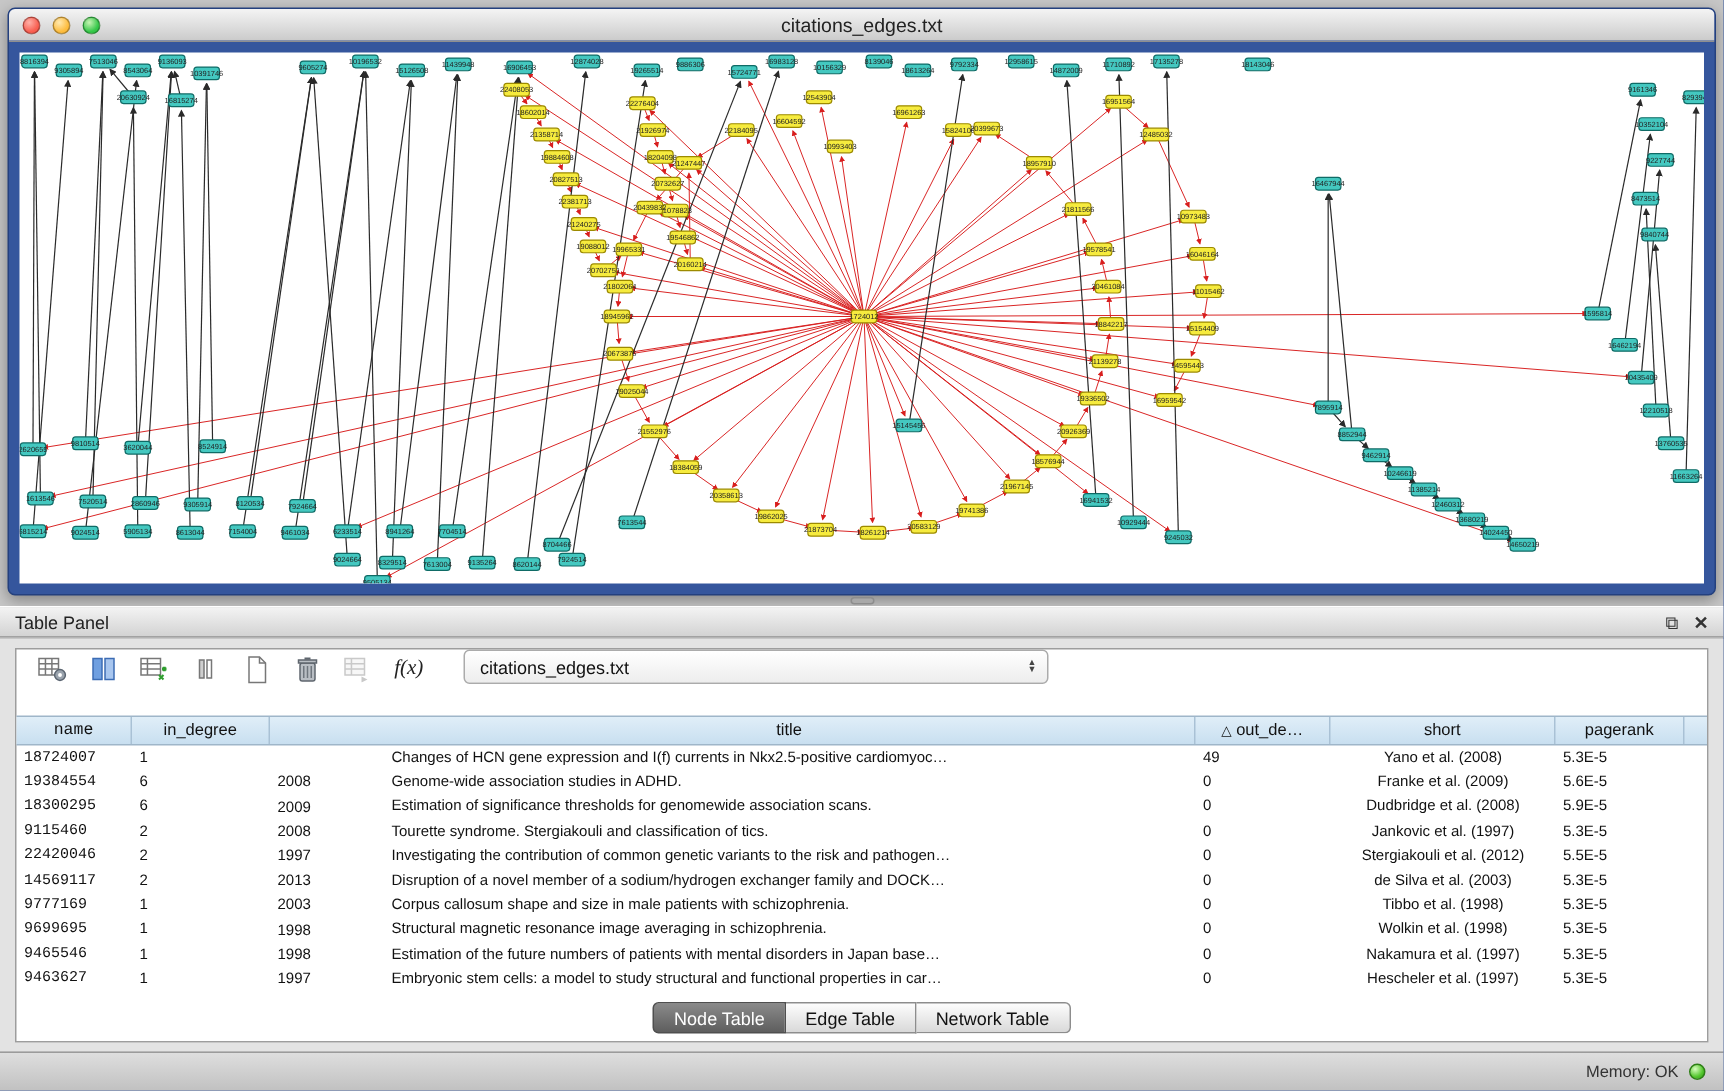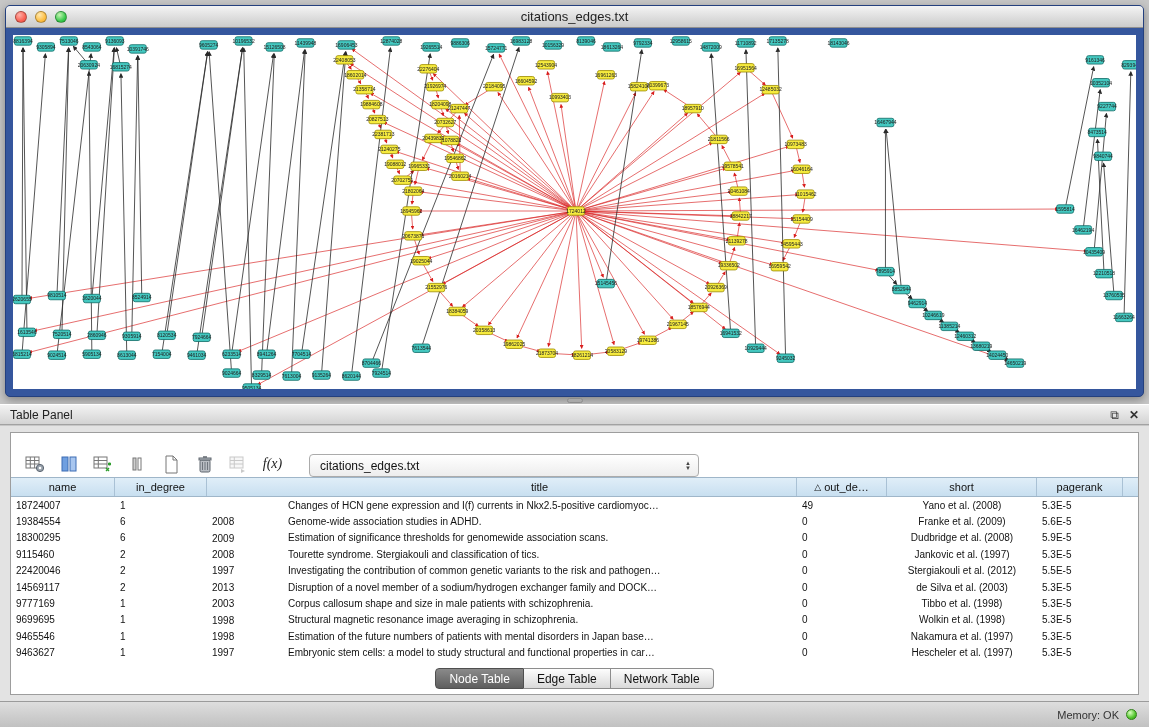--- a/index.html
+++ b/index.html
@@ -50,21 +50,21 @@
   .panel-area {
     position:absolute; left:0; top:426px; width:1149px; bottom:26px;
     background:#e3e3e3;
   }
   .panel-body {
     position:absolute; left:10px; right:10px; top:6px; bottom:6px;
     background:#ffffff; border:1px solid #9d9d9d;
   }
 
   
-  .toolbar { height:44px; display:flex; align-items:flex-end; padding:0 10px; gap:7px; }
+  .toolbar { height:44px; display:flex; align-items:flex-start; padding:0 10px; gap:7px; }
   .tbtn {
     width:27px; height:26px; display:flex; align-items:center; justify-content:center;
     border-radius:4px;
   }
   .tbtn.disabled { opacity:.45; }
   .fx { font-family:"Liberation Serif", serif; font-style:italic; font-size:14px; color:#222; }
   .combo {
     margin-left:16px; width:390px; height:23px;
     border:1px solid #ababab; border-radius:4px;
     background:linear-gradient(#ffffff,#ededed);
@@ -80,21 +80,21 @@
     border-top:1px solid #9fb6c9; border-bottom:1px solid #9fb6c9;
   }
   .th {
     display:flex; align-items:center; justify-content:center;
     border-right:1px solid #a9c1d5; overflow:hidden; white-space:nowrap;
   }
   .sortglyph { font-size:9px; margin-right:3px; }
   .rows { font-size:10px; color:#111; overflow:hidden; }
   .row { display:flex; height:16.4px; align-items:center; }
   .cell { padding:0 5px; white-space:nowrap; overflow:hidden; text-overflow:ellipsis; }
-  .c0 { width:104px; } .c1 { width:92px; } .c2 { width:76px;margin-top:33px; }
+  .c0 { width:77px;font-family:Liberation Mono, monospace; } .c1 { width:92px; } .c2 { width:76px;margin-top:33px; }
   .c3 { flex:1; } .c4 { width:90px; } .c5 { width:150px; text-align:center; }
   .c6 { width:86px; } .csb { width:15px; border-right:none; padding:0; }
 
   
   .tabs {
     position:absolute; left:0; right:0; bottom:5px;
     display:flex; justify-content:center;
   }
   .tab {
     height:21px; padding:0 13px; font-size:12px; color:#111;

